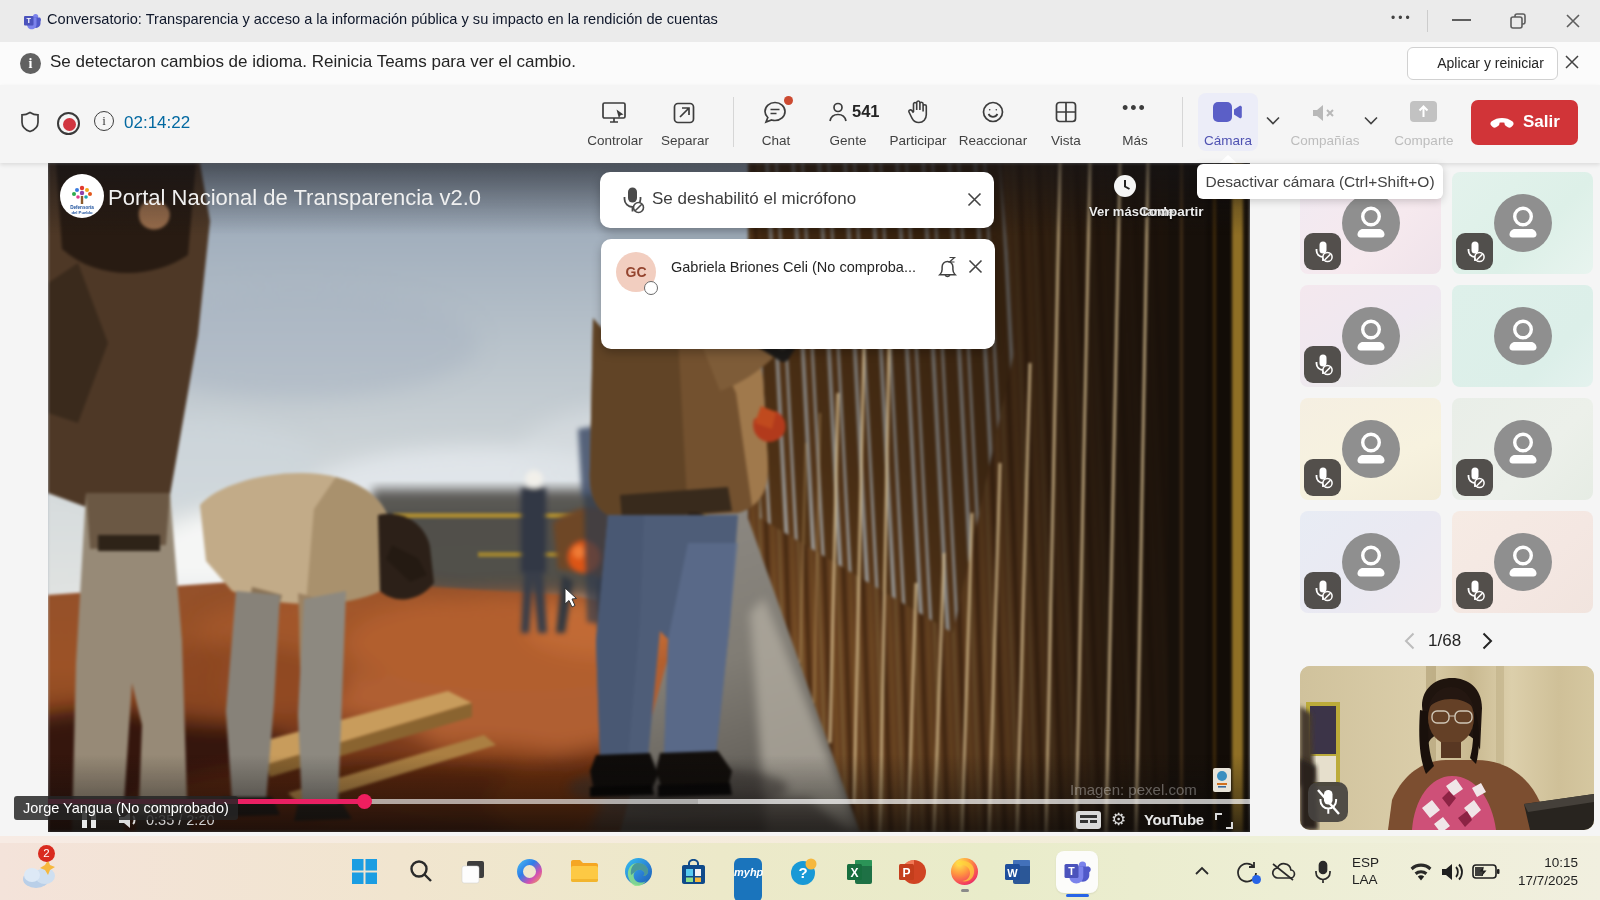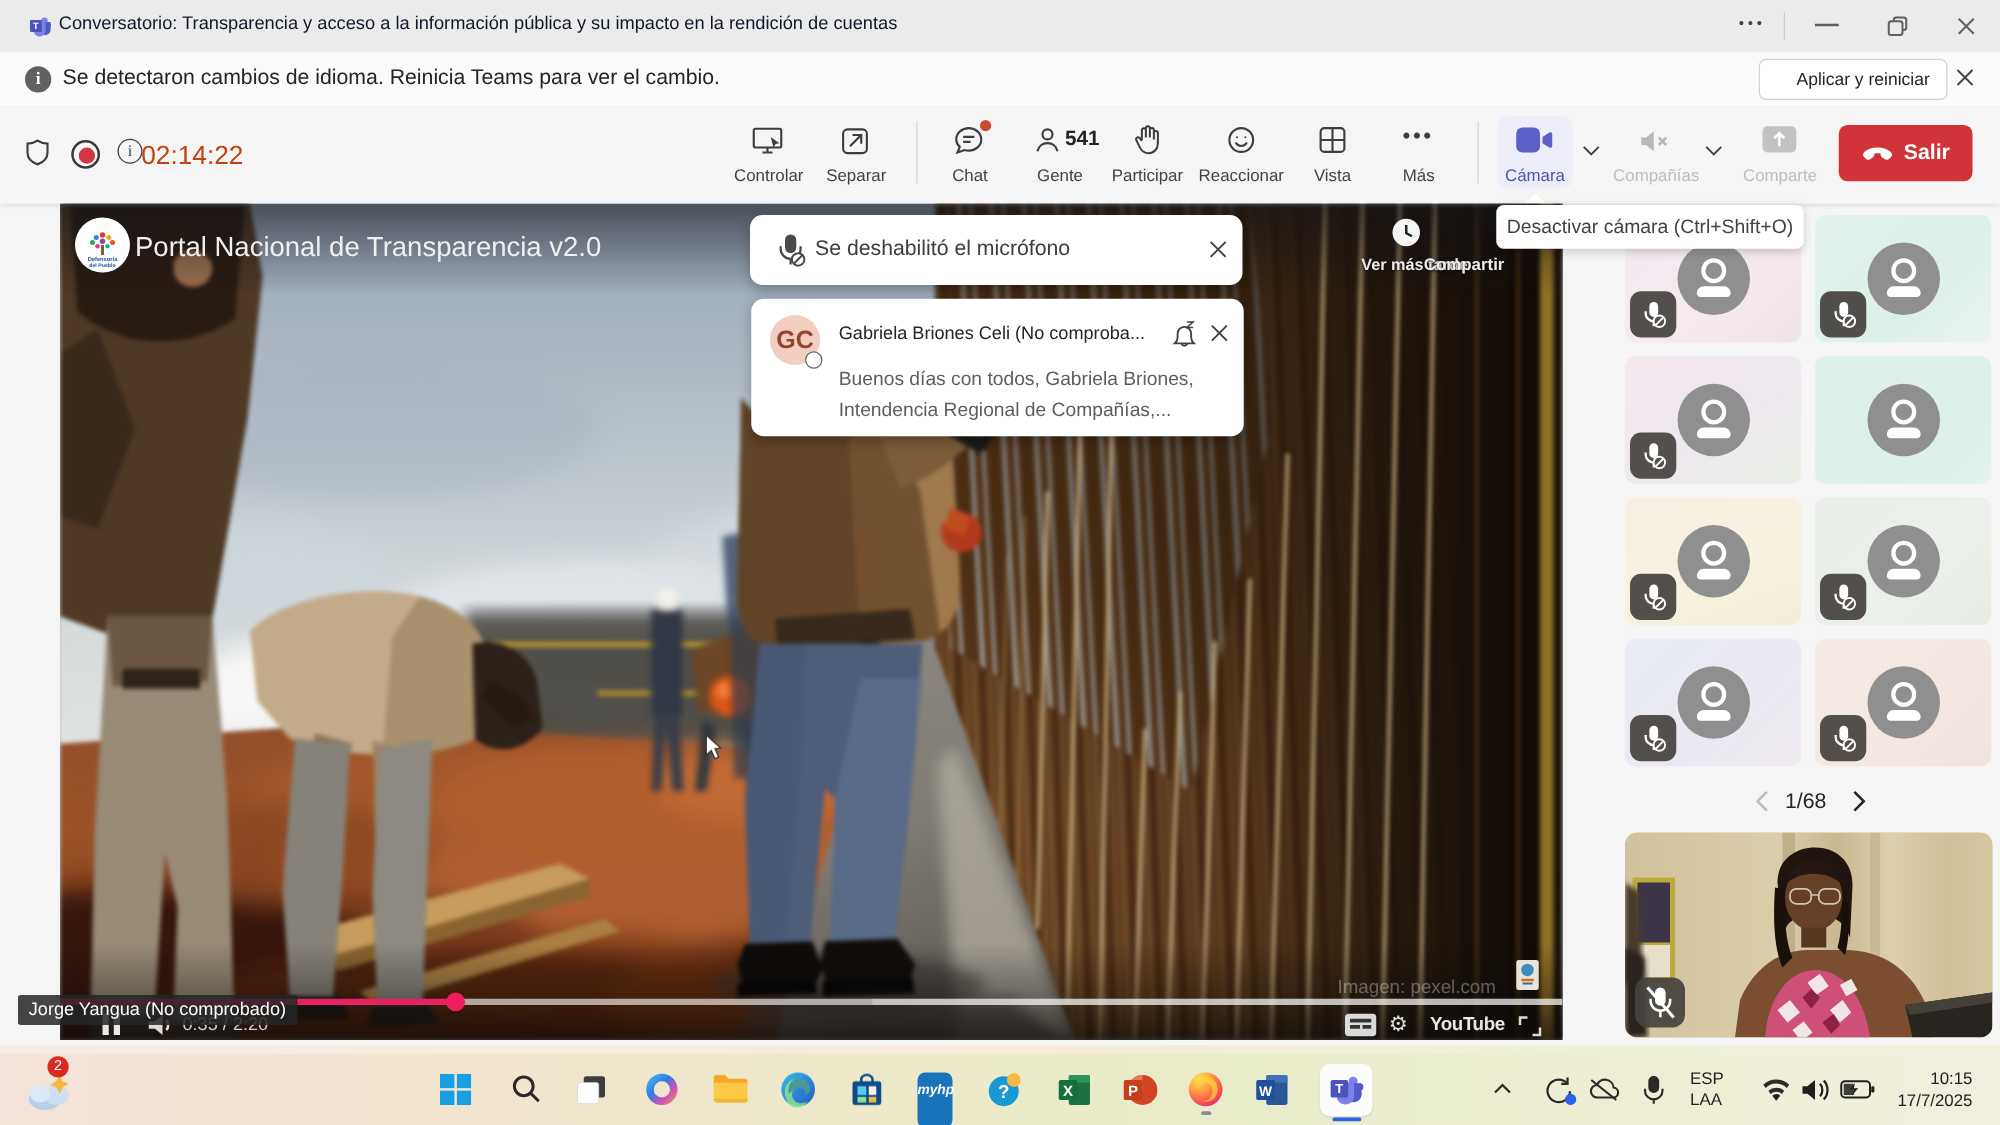--- a/index.html
+++ b/index.html
@@ -51,21 +51,21 @@
 <div class="abs" style="left:20px;top:111px;">
 <svg width="20" height="22" viewBox="0 0 20 22" fill="none" stroke="#3d3d3d" stroke-width="1.7">
   <path d="M10 1.5c2.5 1.6 5.2 2.4 8 2.4v7.3c0 4.3-3.1 7.6-8 9.3-4.9-1.7-8-5-8-9.3V3.9c2.8 0 5.5-.8 8-2.4z"></path>
 </svg>
 </div>
 
 <div class="abs" style="left:57px;top:112px;width:19px;height:19px;border-radius:50%;border:2.8px solid #3a3a3a;background:transparent;"></div>
 <div class="abs" style="left:63px;top:118px;width:13px;height:13px;border-radius:50%;background:#d13540;"></div>
 
 <div class="abs" style="left:94px;top:111px;width:18px;height:18px;border-radius:50%;border:1.7px solid #3d3d3d;color:#3d3d3d;font-size:13px;text-align:center;line-height:18px;font-family:'Liberation Serif',serif;">i</div>
-<div class="abs" style="left:113px;top:113px;font-size:21px;color:#c2410c;">02:14:22</div>
+<div class="abs" style="left:124px;top:113px;font-size:17px;color:#0369a1;">02:14:22</div>
 
 <style>.tlabel{position:absolute;top:133px;font-size:13.5px;color:#424242;text-align:center;}</style>
 
 <div class="abs" style="left:601px;top:100px;">
 <svg width="28" height="26" viewBox="0 0 28 26" fill="none" stroke="#3d3d3d" stroke-width="1.7">
   <rect x="2" y="3" width="22" height="15" rx="1.5"></rect>
   <path d="M9 22h8M13 18v4"></path>
   <path d="M15.5 9.5l7 5-3 .7-1.6 3-2.4-8.7z" fill="#3d3d3d" stroke="none"></path>
 </svg>
 </div>
@@ -408,36 +408,35 @@
 </svg>
 </div>
 <div class="abs" style="left:604px;top:26px;font-size:17px;color:#3d3d3d;">Se deshabilitó el micrófono</div>
 <div class="abs" style="left:917px;top:27px;">
 <svg width="19" height="19" viewBox="0 0 19 19" stroke="#444" stroke-width="1.6">
         <path d="M3.5 3.5l12 12M15.5 3.5l-12 12"></path>
       </svg>
 </div>
 
 <div class="abs" style="left:553px;top:76px;width:394px;height:110px;background:#fff;border-radius:10px;box-shadow:0 4px 10px rgba(0,0,0,.25);"></div>
-<div class="abs" style="left:568px;top:89px;width:40px;height:40px;border-radius:50%;background:#f2cec0;font-size:20px;font-weight:bold;color:#94442e;text-align:center;line-height:40px;">GC</div>
+<div class="abs" style="left:568px;top:89px;width:40px;height:40px;border-radius:50%;background:#f2cec0;font-size:14px;font-weight:bold;color:#94442e;text-align:center;line-height:40px;">GC</div>
 <div class="abs" style="left:596px;top:118px;width:12px;height:12px;border-radius:50%;background:#fff;border:1.6px solid #6a6a6a;"></div>
 <div class="abs" style="left:623px;top:96px;font-size:14.5px;color:#242424;">Gabriela Briones Celi (No comproba...</div>
 <div class="abs" style="left:888px;top:93px;">
 <svg width="22" height="22" viewBox="0 0 22 22" fill="none" stroke="#424242" stroke-width="1.5">
   <path d="M9.2 19c.4 1 1.2 1.6 2.3 1.6s1.9-.6 2.3-1.6"></path>
   <path d="M11.5 5.5c-3 0-5.4 2.4-5.4 5.4v2.6c0 1.8-.7 3.5-1.9 4.8l-.4.4h15.4l-.4-.4c-1.2-1.3-1.9-3-1.9-4.8v-2.6c0-3-2.4-5.4-5.4-5.4z"></path>
   <path d="M13.5 1.5h5L13.5 6h5" stroke-width="1.2"></path>
 </svg>
 </div>
 <div class="abs" style="left:918px;top:94px;">
 <svg width="19" height="19" viewBox="0 0 19 19" stroke="#444" stroke-width="1.6">
         <path d="M3.5 3.5l12 12M15.5 3.5l-12 12"></path>
       </svg>
 </div>
-<div class="abs" style="left:623px;top:128px;font-size:15.4px;color:#5e5e5e;line-height:25px;">Buenos días con todos, Gabriela Briones,<br>Intendencia Regional de Compañías,...</div>
 
 <div class="abs" style="left:0;top:636px;width:317px;height:5px;background:#e92063;"></div>
 <div class="abs" style="left:317px;top:636px;width:885px;height:5px;background:rgba(255,255,255,.62);"></div>
 <div class="abs" style="left:650px;top:636px;width:552px;height:5px;background:rgba(255,255,255,.25);"></div>
 <div class="abs" style="left:309px;top:631px;width:15px;height:15px;border-radius:50%;background:#ef1e5f;"></div>
 <div class="abs" style="left:34px;top:648px;width:5px;height:17px;background:#e8e8e8;"></div>
 <div class="abs" style="left:43px;top:648px;width:5px;height:17px;background:#e8e8e8;"></div>
 <div class="abs" style="left:70px;top:648px;">
 <svg width="22" height="18" viewBox="0 0 22 18">
         <path d="M1 6h5l6-5v16l-6-5H1z" fill="#dcdcdc"></path>

